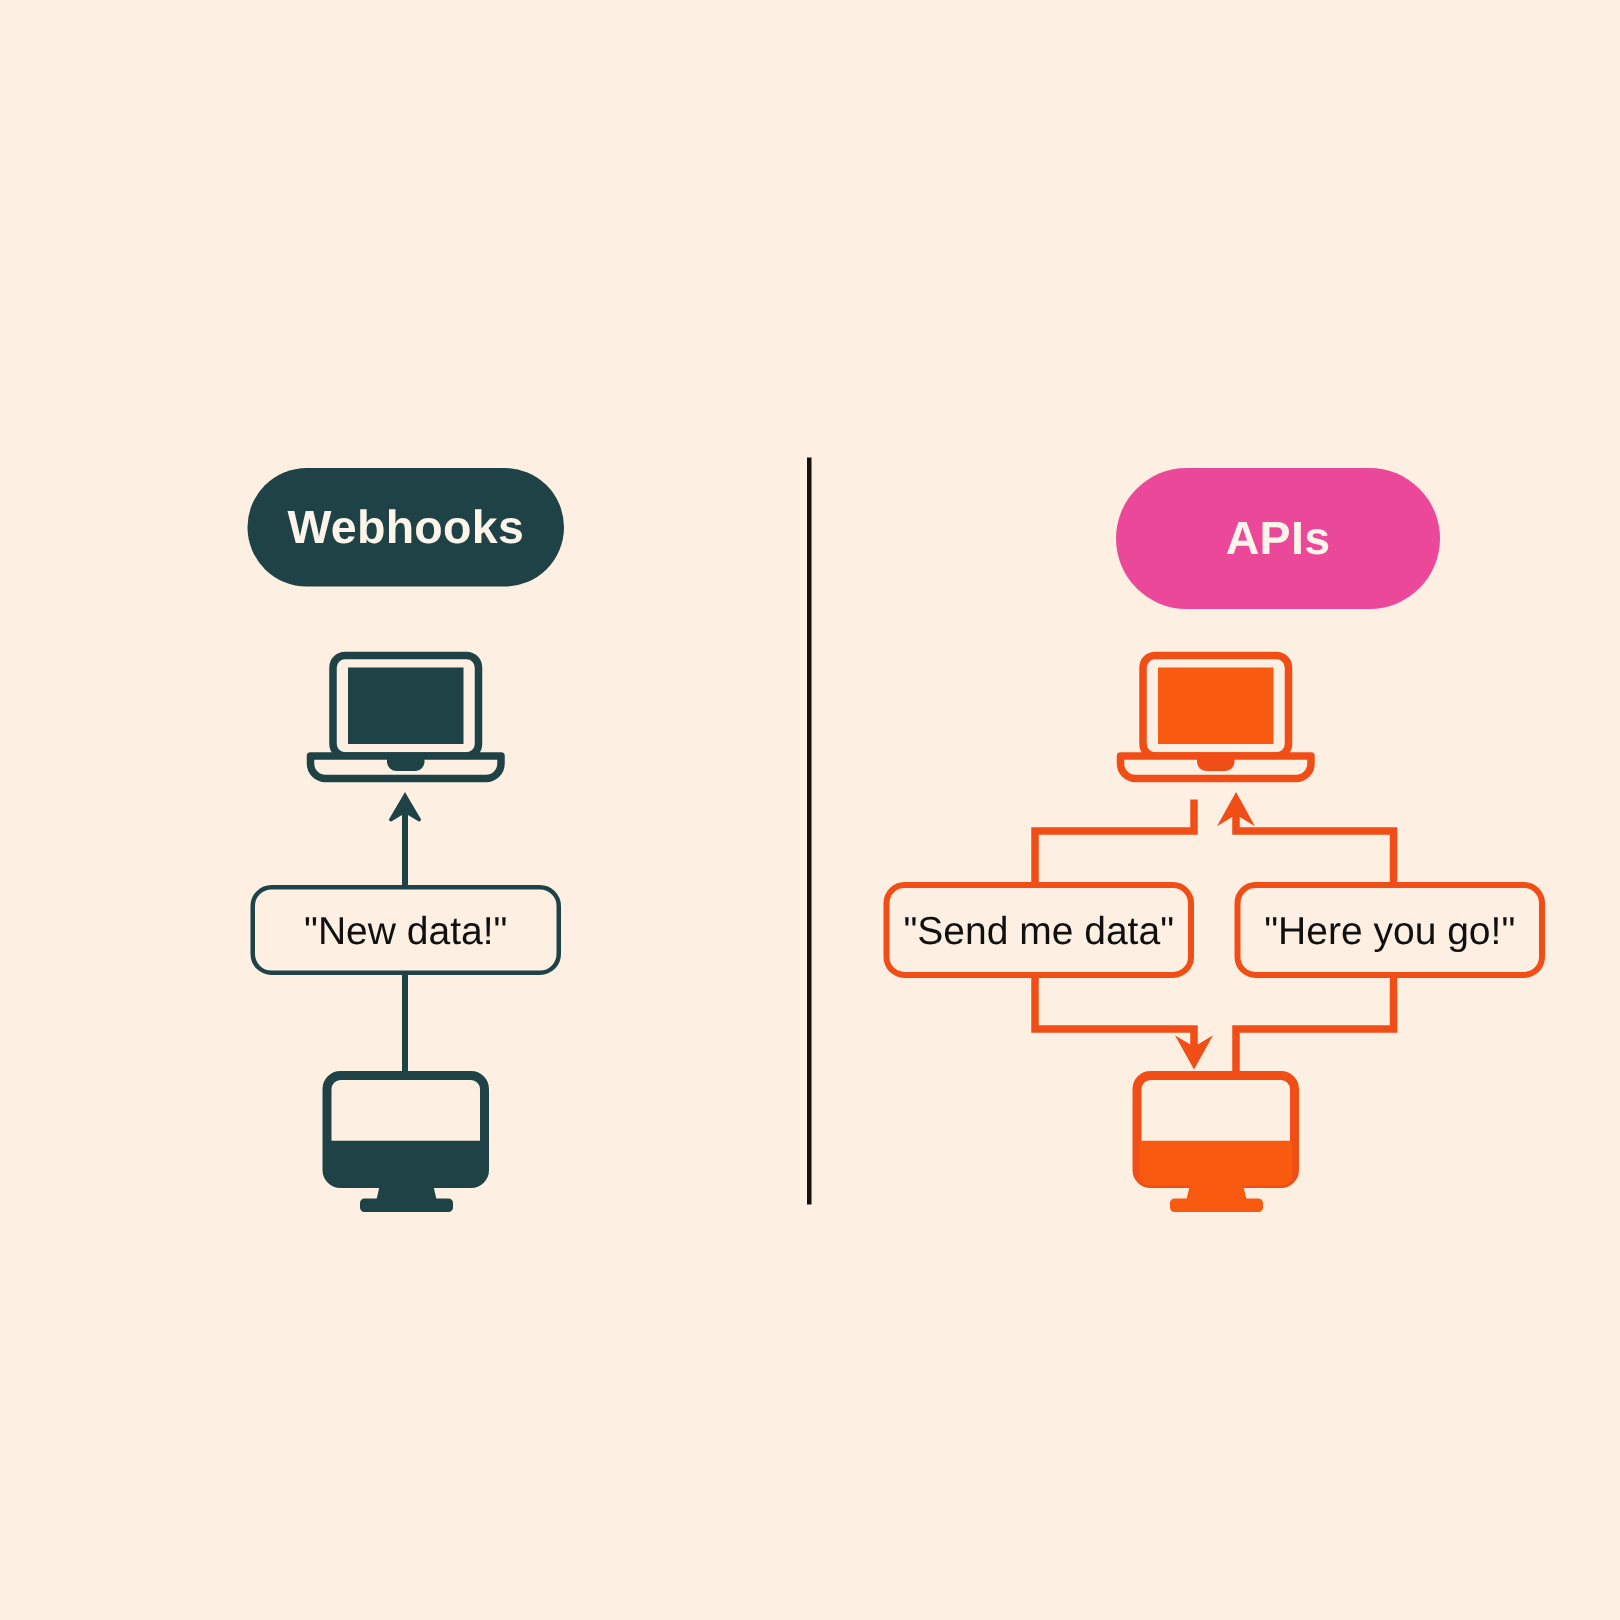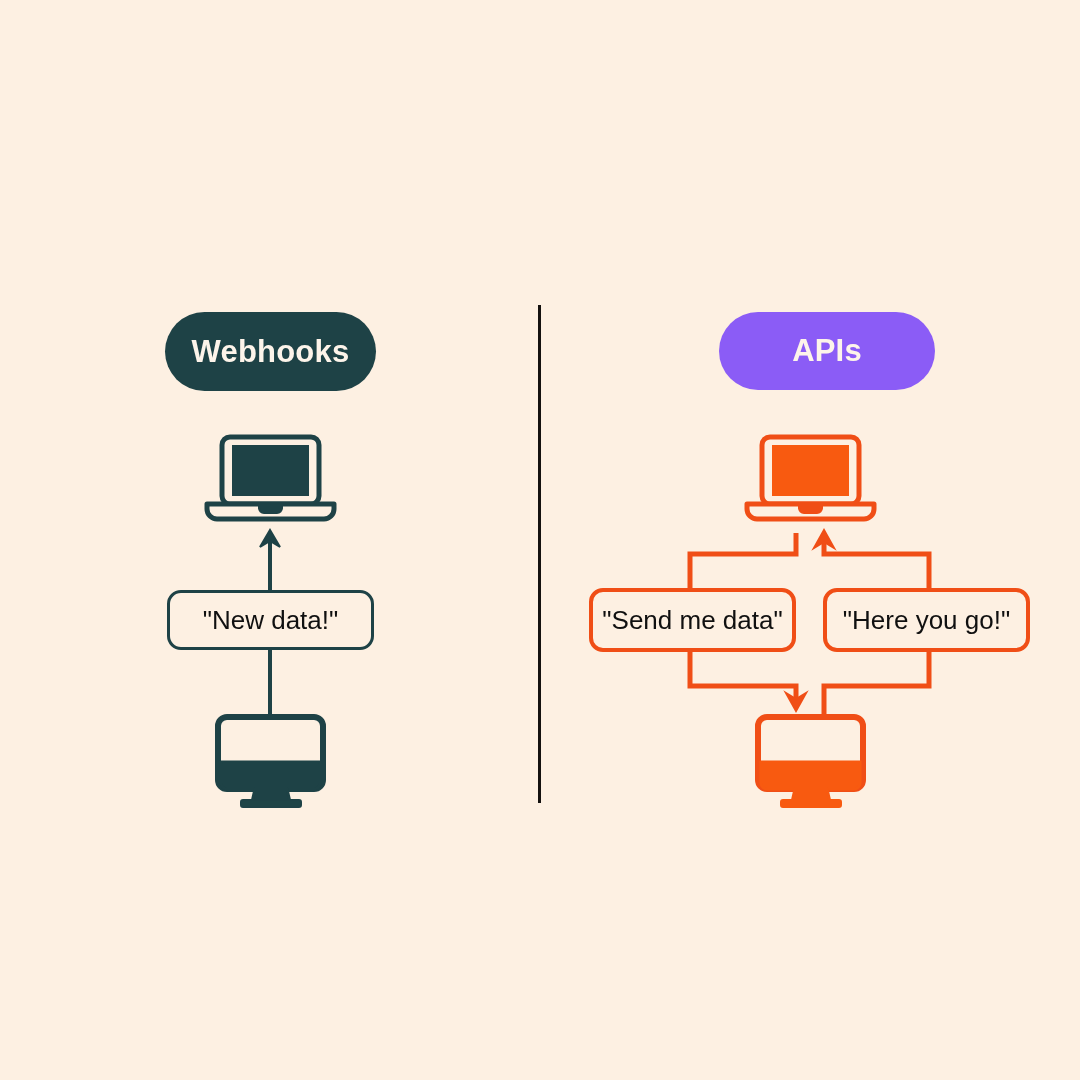--- a/index.html
+++ b/index.html
@@ -43,25 +43,25 @@
     letter-spacing: 0.2px;
   }
   .pill-left {
     left: 165px;
     top: 273px;
     width: 211px;
     height: 79px;
     background: #1E4246;
   }
   .pill-right {
-    left: 719px;
+    left: 744px;
     top: 273px;
     width: 216px;
-    height: 78px;
-    background: #8b5cf6;
+    height: 94px;
+    background: #ec4899;
   }
 
   
   .layer {
     position: absolute;
     left: 0;
     top: 0;
     width: 1080px;
     height: 1080px;
     pointer-events: none;

